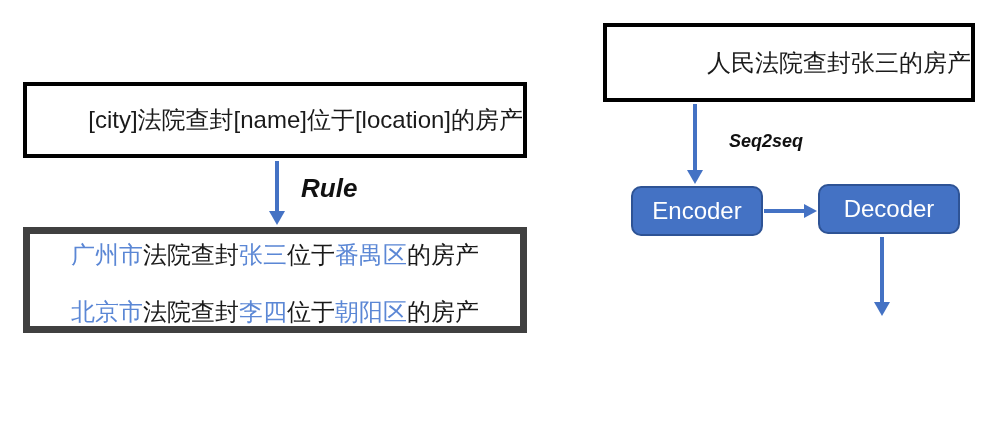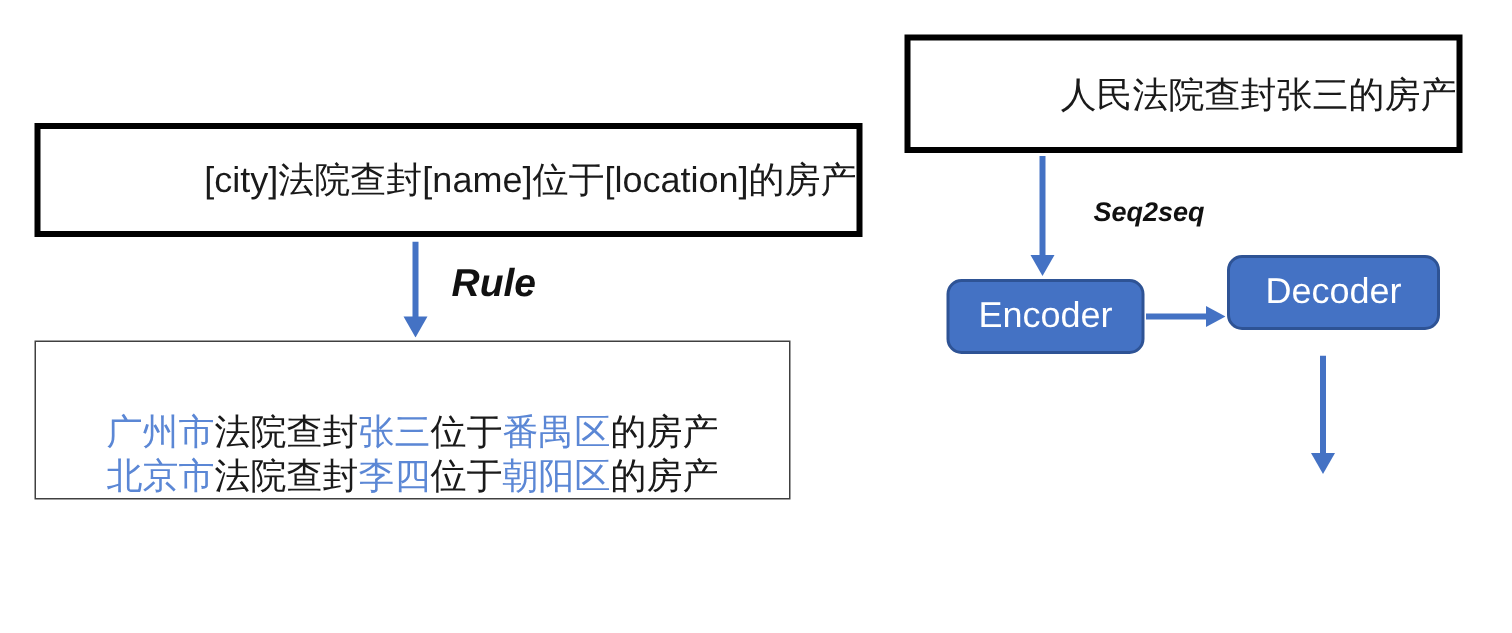--- a/index.html
+++ b/index.html
@@ -14,22 +14,22 @@
     position:absolute;
     box-sizing:border-box;
     display:flex;
     align-items:center;
     justify-content:flex-end;
     text-align:center;
     white-space:nowrap;
     background:#ffffff;
   }
   .box-black{border:4px solid #000000;color:#1a1a1a;font-size:24px;}
-  .box-blue{border:1px solid #404040;}
-  .tpl-box{left:23px;top:82px;width:552px;height:76px;}
+  .box-blue{border:7px solid #404040;gap:28px;}
+  .tpl-box{left:23px;top:82px;width:504px;height:76px;}
   .in-box{left:603px;top:23px;width:372px;height:79px;}
   .out-box-left{
     left:23px;top:227px;width:504px;height:106px;
     flex-direction:column;font-size:24px;line-height:29px;color:#1a1a1a;
   }
   .out-box-right{
     left:602px;top:316px;width:380px;height:81px;
     font-size:25px;color:#4472C4;
   }
   .hl{color:#5B87D5;}
@@ -45,21 +45,21 @@
     position:absolute;
     box-sizing:border-box;
     display:flex;align-items:center;justify-content:center;
     background:#4472C4;
     border:2px solid #2E5395;
     border-radius:10px;
     color:#ffffff;font-size:24px;
     white-space:nowrap;
   }
   .encoder-node{left:631px;top:186px;width:132px;height:50px;}
-  .decoder-node{left:818px;top:170px;width:142px;height:50px;}
+  .decoder-node{left:818px;top:184px;width:142px;height:50px;}
   .arrow{position:absolute;display:block;}
   .arrow line{stroke:#4472C4;stroke-width:4;}
   .arrow polygon{fill:#4472C4;}
 </style>
 </head>
 <body>
 
 <div class="canvas">
 
   <div class="box box-black tpl-box">

